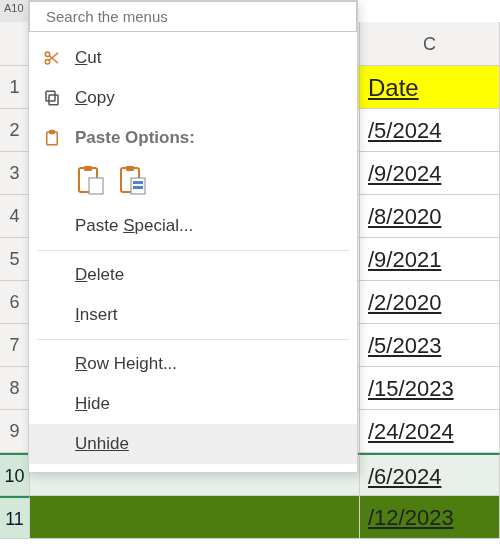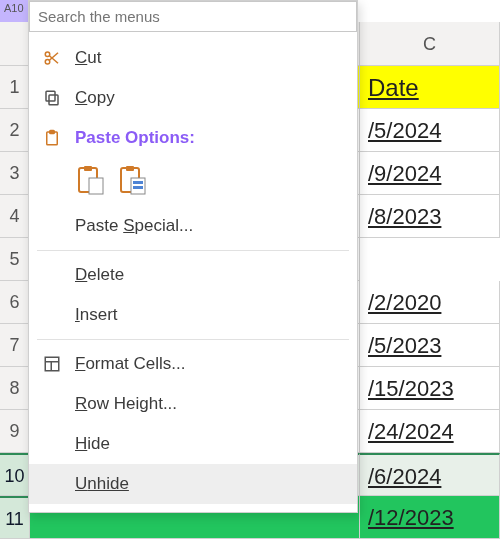--- a/index.html
+++ b/index.html
@@ -19,21 +19,21 @@
     left: 0; top: 0;
     width: 500px;
   }
   .name-box {
     position: absolute;
     left: 0; top: 0;
     height: 22px;
     font-size: 11px;
     color: #555;
     padding: 2px 4px 0 4px;
-    background:#c4b5fd;
+    background:#e5e5e5;
   }
   .col-headers {
     position: absolute;
     top: 22px;
     height: 44px;
     width: 100%;
     display: flex;
   }
   .row-header-spacer{
     width: 30px;
@@ -89,40 +89,40 @@
     text-align:left;
     text-decoration:underline;
   }
   .cell-B{ width:330px; }
   .cell-C{ width:140px; }
   .header-row .cell{
     background:#ffff00;
     font-size:24px;
   }
   .row.sel10 .cell{ background:#e8f0e9; border-top:2px solid #2e8b57;}
-  .row.sel11 .cell{ background:#22c55e; }
+  .row.sel11 .cell{ background:#4d7c0f; }
 
   
   .context-menu{
     position:absolute;
     left:28px;
     top:0;
     width:330px;
     background:#ffffff;
     border:1px solid #cfcfcf;
     box-shadow:2px 4px 10px rgba(0,0,0,.15);
     padding-bottom:8px;
   }
   .search-wrap{
     padding:0 0 6px 0;
   }
   .search-input{
     width:calc(100% - 0px);
     border:1px solid #c8c8c8;
-    padding:6px 8px;
+    padding:6px 16px;
     font-size:15px;
     color:#4c1d95;
     font-family:inherit;
     outline:none;
   }
   .menu-item{
     display:flex;
     align-items:center;
     height:40px;
     padding:0 12px 0 14px;
@@ -130,21 +130,21 @@
     color:#3b3b3b;
     cursor:default;
   }
   .menu-item.hover{ background:#eeeeee;text-decoration:underline; }
   .menu-item .icon{
     width:32px;
     display:flex;
     justify-content:flex-start;
   }
   .menu-item .label .ul{ text-decoration:underline; }
-  .bold{ font-weight:600; color:#8b5cf6;}
+  .bold{ font-weight:600; color:#737373;}
   .sep{
     height:1px;
     background:#e1e1e1;
     margin:4px 8px;
   }
   .paste-icons{
     display:flex;
     gap:14px;
     padding:6px 0 10px 48px;
   }
@@ -176,25 +176,26 @@
         <div class="cell cell-C">/5/2024</div>
       </div>
       <div class="row">
         <div class="row-head">3</div>
         <div class="cell cell-B"></div>
         <div class="cell cell-C">/9/2024</div>
       </div>
       <div class="row">
         <div class="row-head">4</div>
         <div class="cell cell-B"></div>
-        <div class="cell cell-C">/8/2023</div>
+        <div class="cell cell-C">/8/2020</div>
       </div>
       <div class="row">
         <div class="row-head">5</div>
         <div class="cell cell-B"></div>
+        <div class="cell cell-C">/9/2021</div>
       </div>
       <div class="row">
         <div class="row-head">6</div>
         <div class="cell cell-B"></div>
         <div class="cell cell-C">/2/2020</div>
       </div>
       <div class="row">
         <div class="row-head">7</div>
         <div class="cell cell-B"></div>
         <div class="cell cell-C">/5/2023</div>
@@ -290,30 +291,20 @@
     <span class="label"><span class="ul">D</span>elete</span>
   </div>
   <div class="menu-item">
     <span class="icon"></span>
     <span class="label"><span class="ul">I</span>nsert</span>
   </div>
 
   <div class="sep"></div>
 
   <div class="menu-item">
-    <span class="icon">
-      <svg width="18" height="18" viewBox="0 0 24 24" fill="none" stroke="#555" stroke-width="2">
-        <rect x="3" y="3" width="18" height="18"></rect>
-          <line x1="3" y1="9" x2="21" y2="9"></line>
-          <line x1="11" y1="9" x2="11" y2="21"></line>
-      </svg>
-    </span>
-    <span class="label"><span class="ul">F</span>ormat Cells...</span>
-  </div>
-  <div class="menu-item">
     <span class="icon"></span>
     <span class="label"><span class="ul">R</span>ow Height...</span>
   </div>
   <div class="menu-item">
     <span class="icon"></span>
     <span class="label"><span class="ul">H</span>ide</span>
   </div>
   <div class="menu-item hover">
     <span class="icon"></span>
     <span class="label"><span class="ul">U</span>nhide</span>

